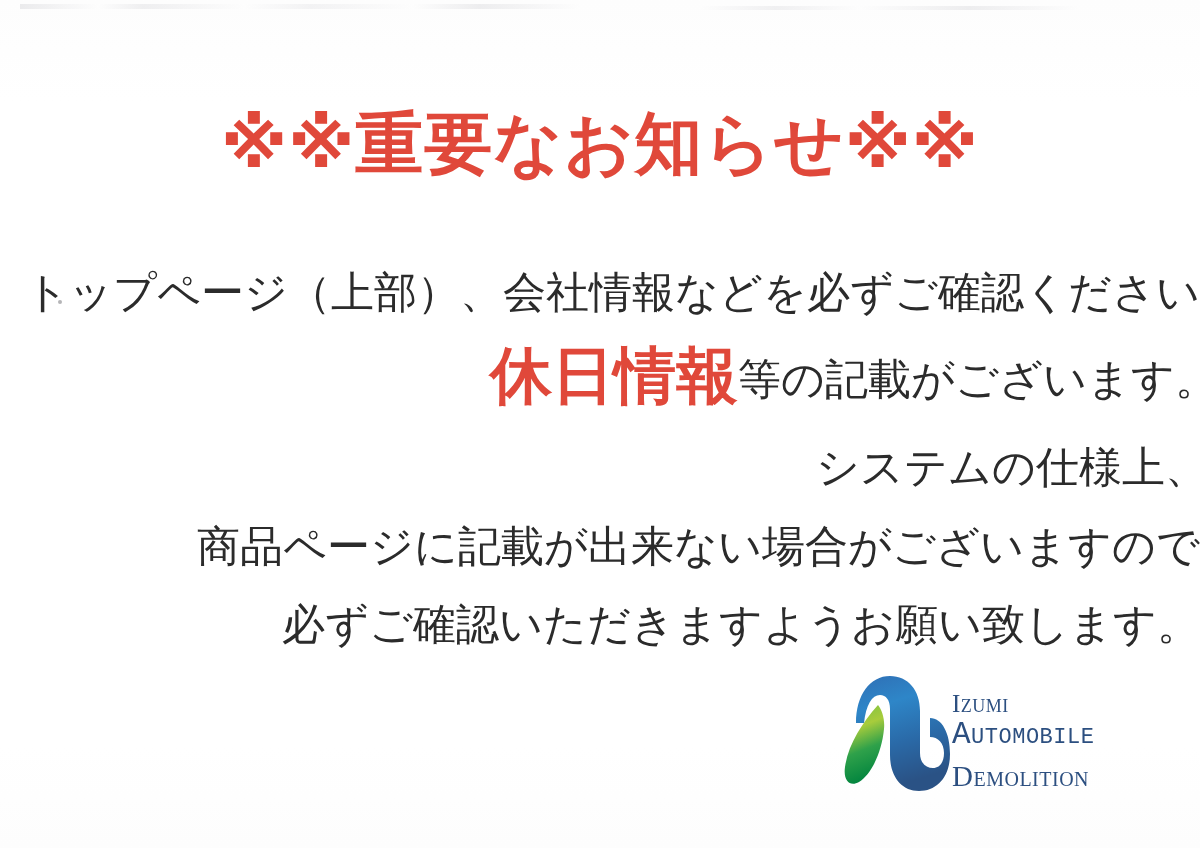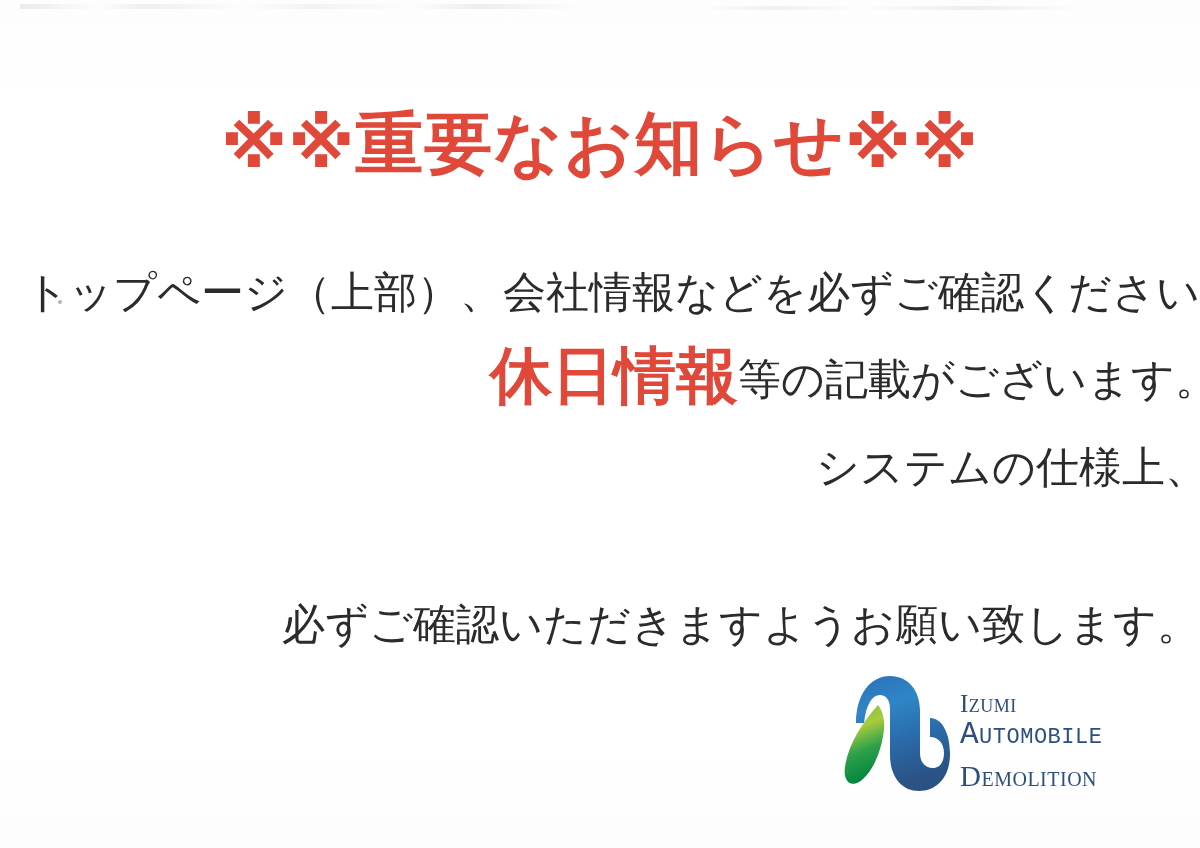--- a/index.html
+++ b/index.html
@@ -110,21 +110,21 @@
 
   
   .logo {
     position: absolute;
     left: 832px;
     top: 668px;
     width: 290px;
     height: 126px;
     display: flex;
     align-items: center;
-    gap: 10px;
+    gap: 2px;
   }
   .logo-mark {
     width: 118px;
     height: 124px;
     flex: 0 0 auto;
   }
   .logo-wordmark {
     display: flex;
     flex-direction: column;
     justify-content: center;
@@ -153,20 +153,21 @@
   <div class="scan-dot-left"></div>
 
   <div class="headline">※※重要なお知らせ※※</div>
 
   <div class="body-line line-1">トップページ（上部）、会社情報などを必ずご確認ください</div>
 
   <div class="body-line line-2"><span class="kyujitsu">休日情報</span><span>等の記載がございます。</span></div>
 
   <div class="body-line line-3">システムの仕様上、</div>
 
+  <div class="body-line line-4">商品ページに記載が出来ない場合がございますので</div>
 
   <div class="body-line line-5">必ずご確認いただきますようお願い致します。</div>
 
   <div class="logo">
 
     <svg class="logo-mark" viewBox="0 0 118 124">
       <defs>
         <linearGradient id="gradBlue" x1="0" y1="0" x2="0.25" y2="1">
           <stop offset="0%" stop-color="#2f6fb5"></stop>
           <stop offset="30%" stop-color="#2e86c8"></stop>

